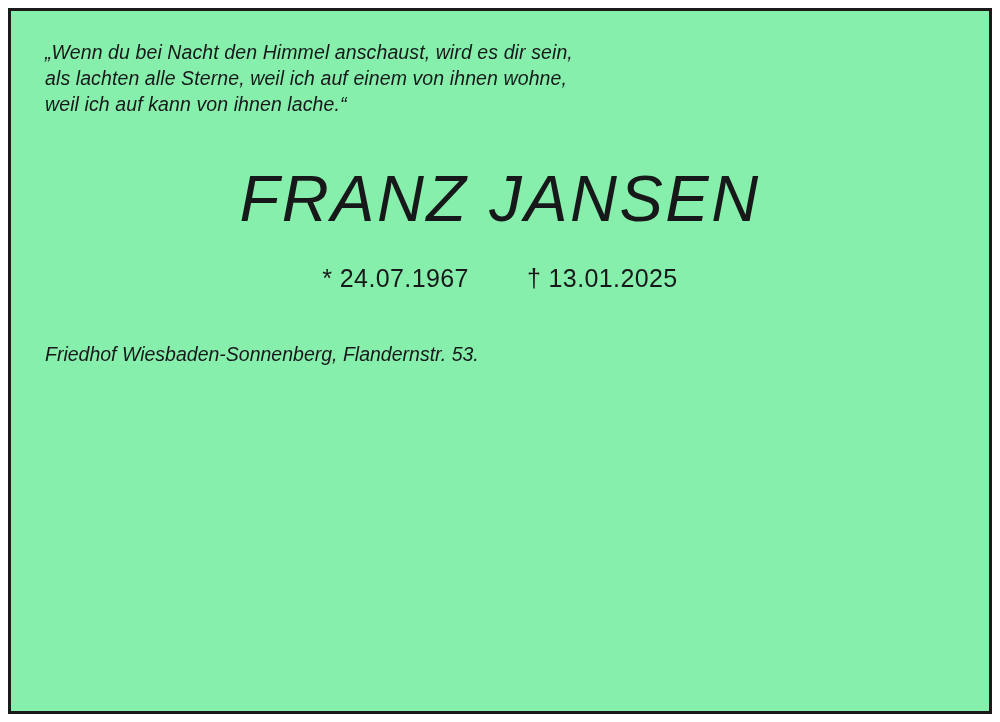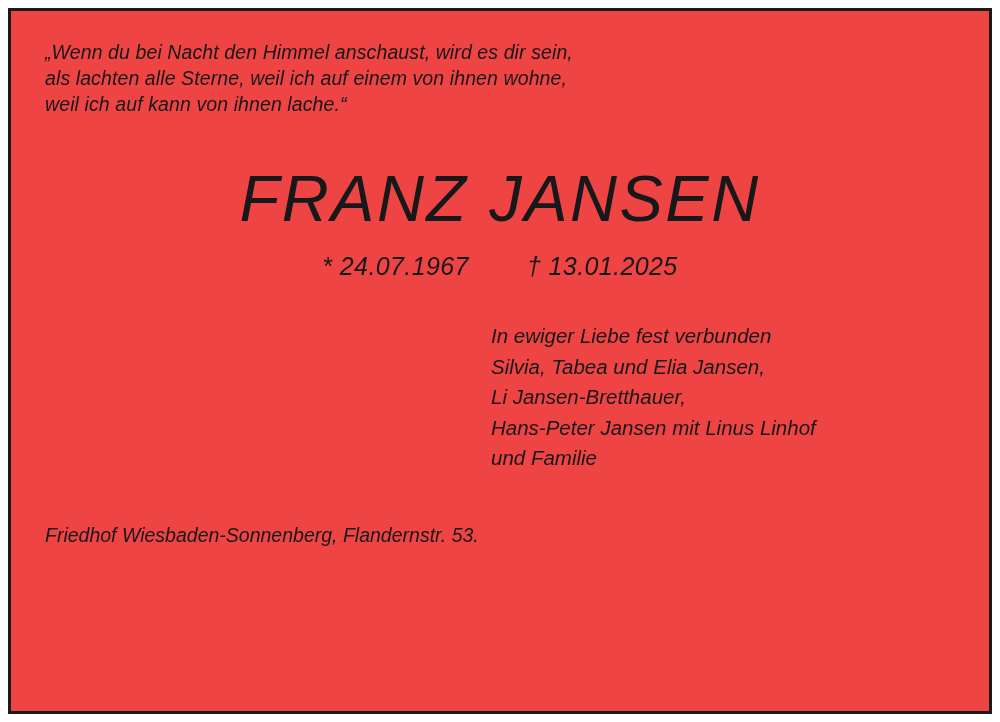--- a/index.html
+++ b/index.html
@@ -19,21 +19,21 @@
     padding: 8px;
   }
   .frame {
     position: absolute;
     left: 8px;
     top: 8px;
     right: 8px;
     bottom: 8px;
     border: 3px solid #1a1a1a;
     box-sizing: border-box;
-    background: #ef4444;
+    background: #86efac;
   }
   .inner {
     position: absolute;
     left: 0;
     top: 0;
     right: 0;
     bottom: 0;
     padding: 22px 34px 18px 34px;
     box-sizing: border-box;
     color: #17181a;
@@ -63,23 +63,22 @@
     font-style: italic;
     font-size: 65px;
     letter-spacing: 2.5px;
     margin-top: 44px;
     font-weight: 400;
     white-space: pre;
   }
 
   .dates {
     text-align: center;
-    font-style: italic;
     font-size: 25px;
-    margin-top: 16px;
+    margin-top: 28px;
     letter-spacing: 0.4px;
   }
   .dates .birth {
     display: inline-block;
     padding-right: 58px;
   }
   .dates .death {
     display: inline-block;
   }
 
@@ -126,27 +125,20 @@
         <div class="quote-line">als lachten alle Sterne, weil ich auf einem von ihnen wohne,</div>
         <div class="quote-line">weil ich auf kann von ihnen lache.“</div>
       </div>
 
       <div class="name">FRANZ JANSEN</div>
 
       <div class="dates">
         <span class="birth">* 24.07.1967</span><span class="death">† 13.01.2025</span>
       </div>
 
-      <div class="family">
-        <div class="fline">In ewiger Liebe fest verbunden</div>
-        <div class="fline">Silvia, Tabea und Elia Jansen,</div>
-        <div class="fline">Li Jansen-Bretthauer,</div>
-        <div class="fline">Hans-Peter Jansen mit Linus Linhof</div>
-        <div class="fline">und Familie</div>
-      </div>
 
       <div class="details">
         <div class="dline">Friedhof Wiesbaden-Sonnenberg, Flandernstr. 53.</div>
       </div>
 
 
     </div>
   </div>
 </div>
 

